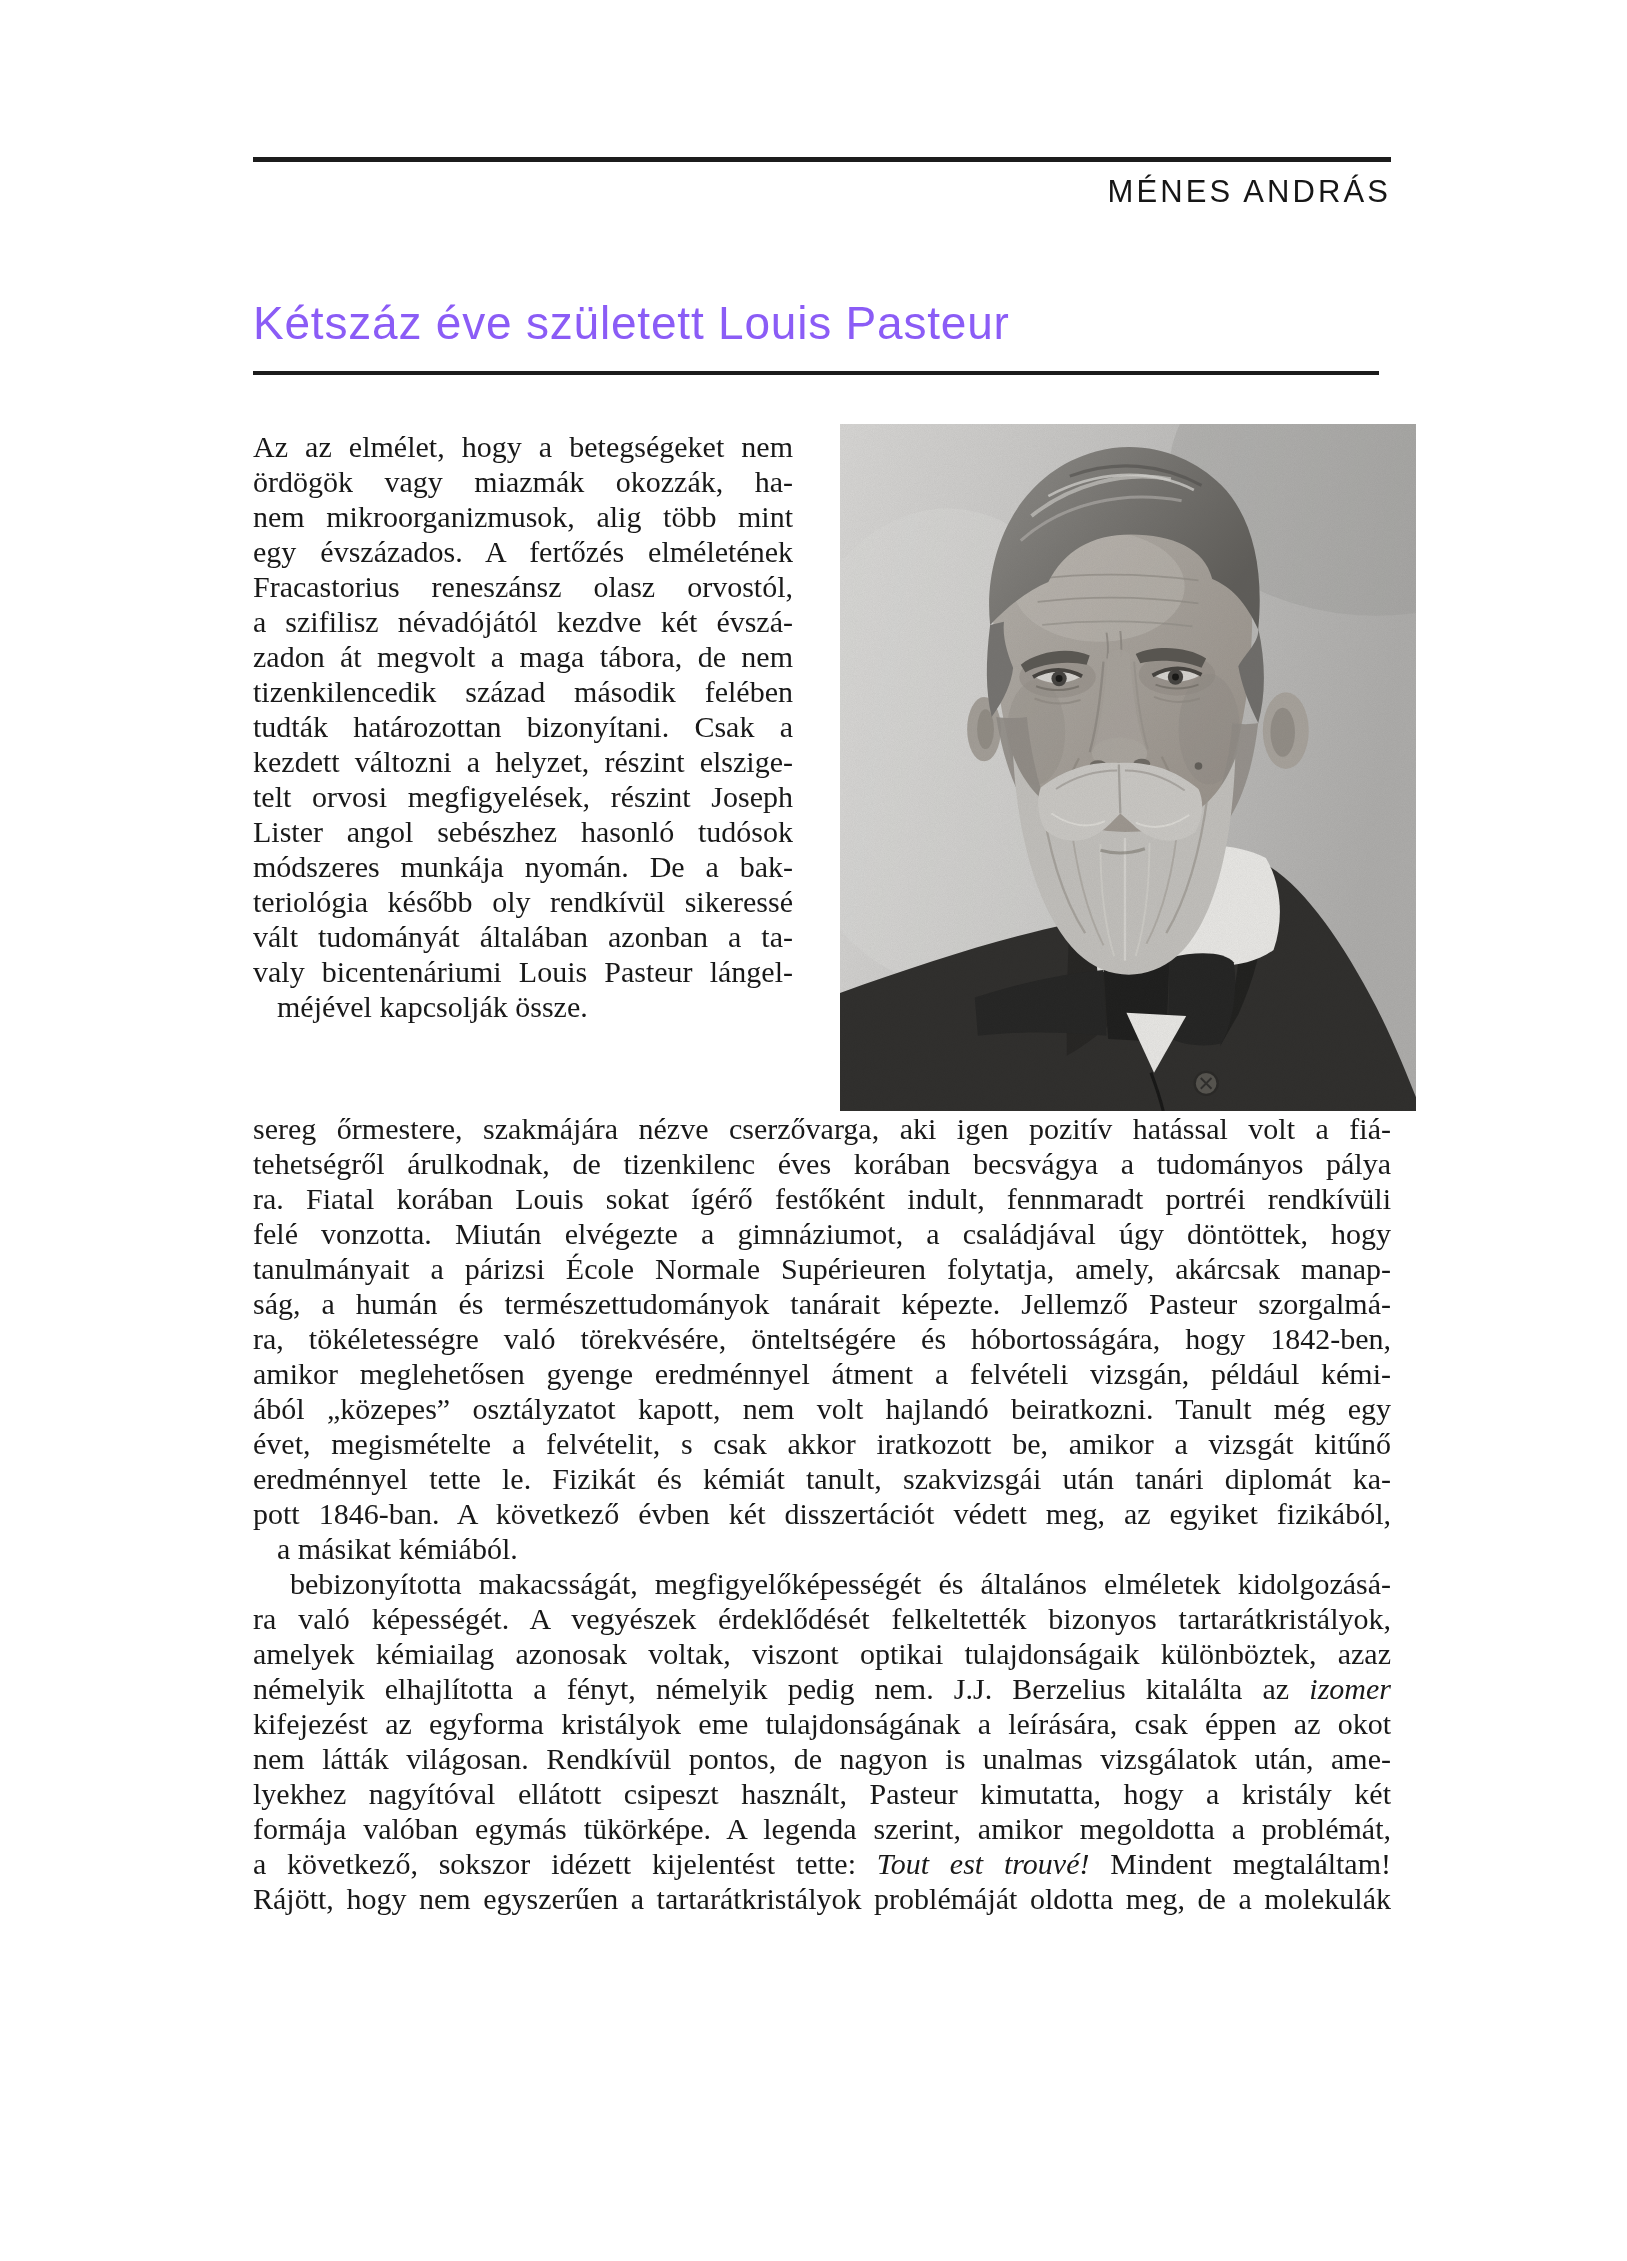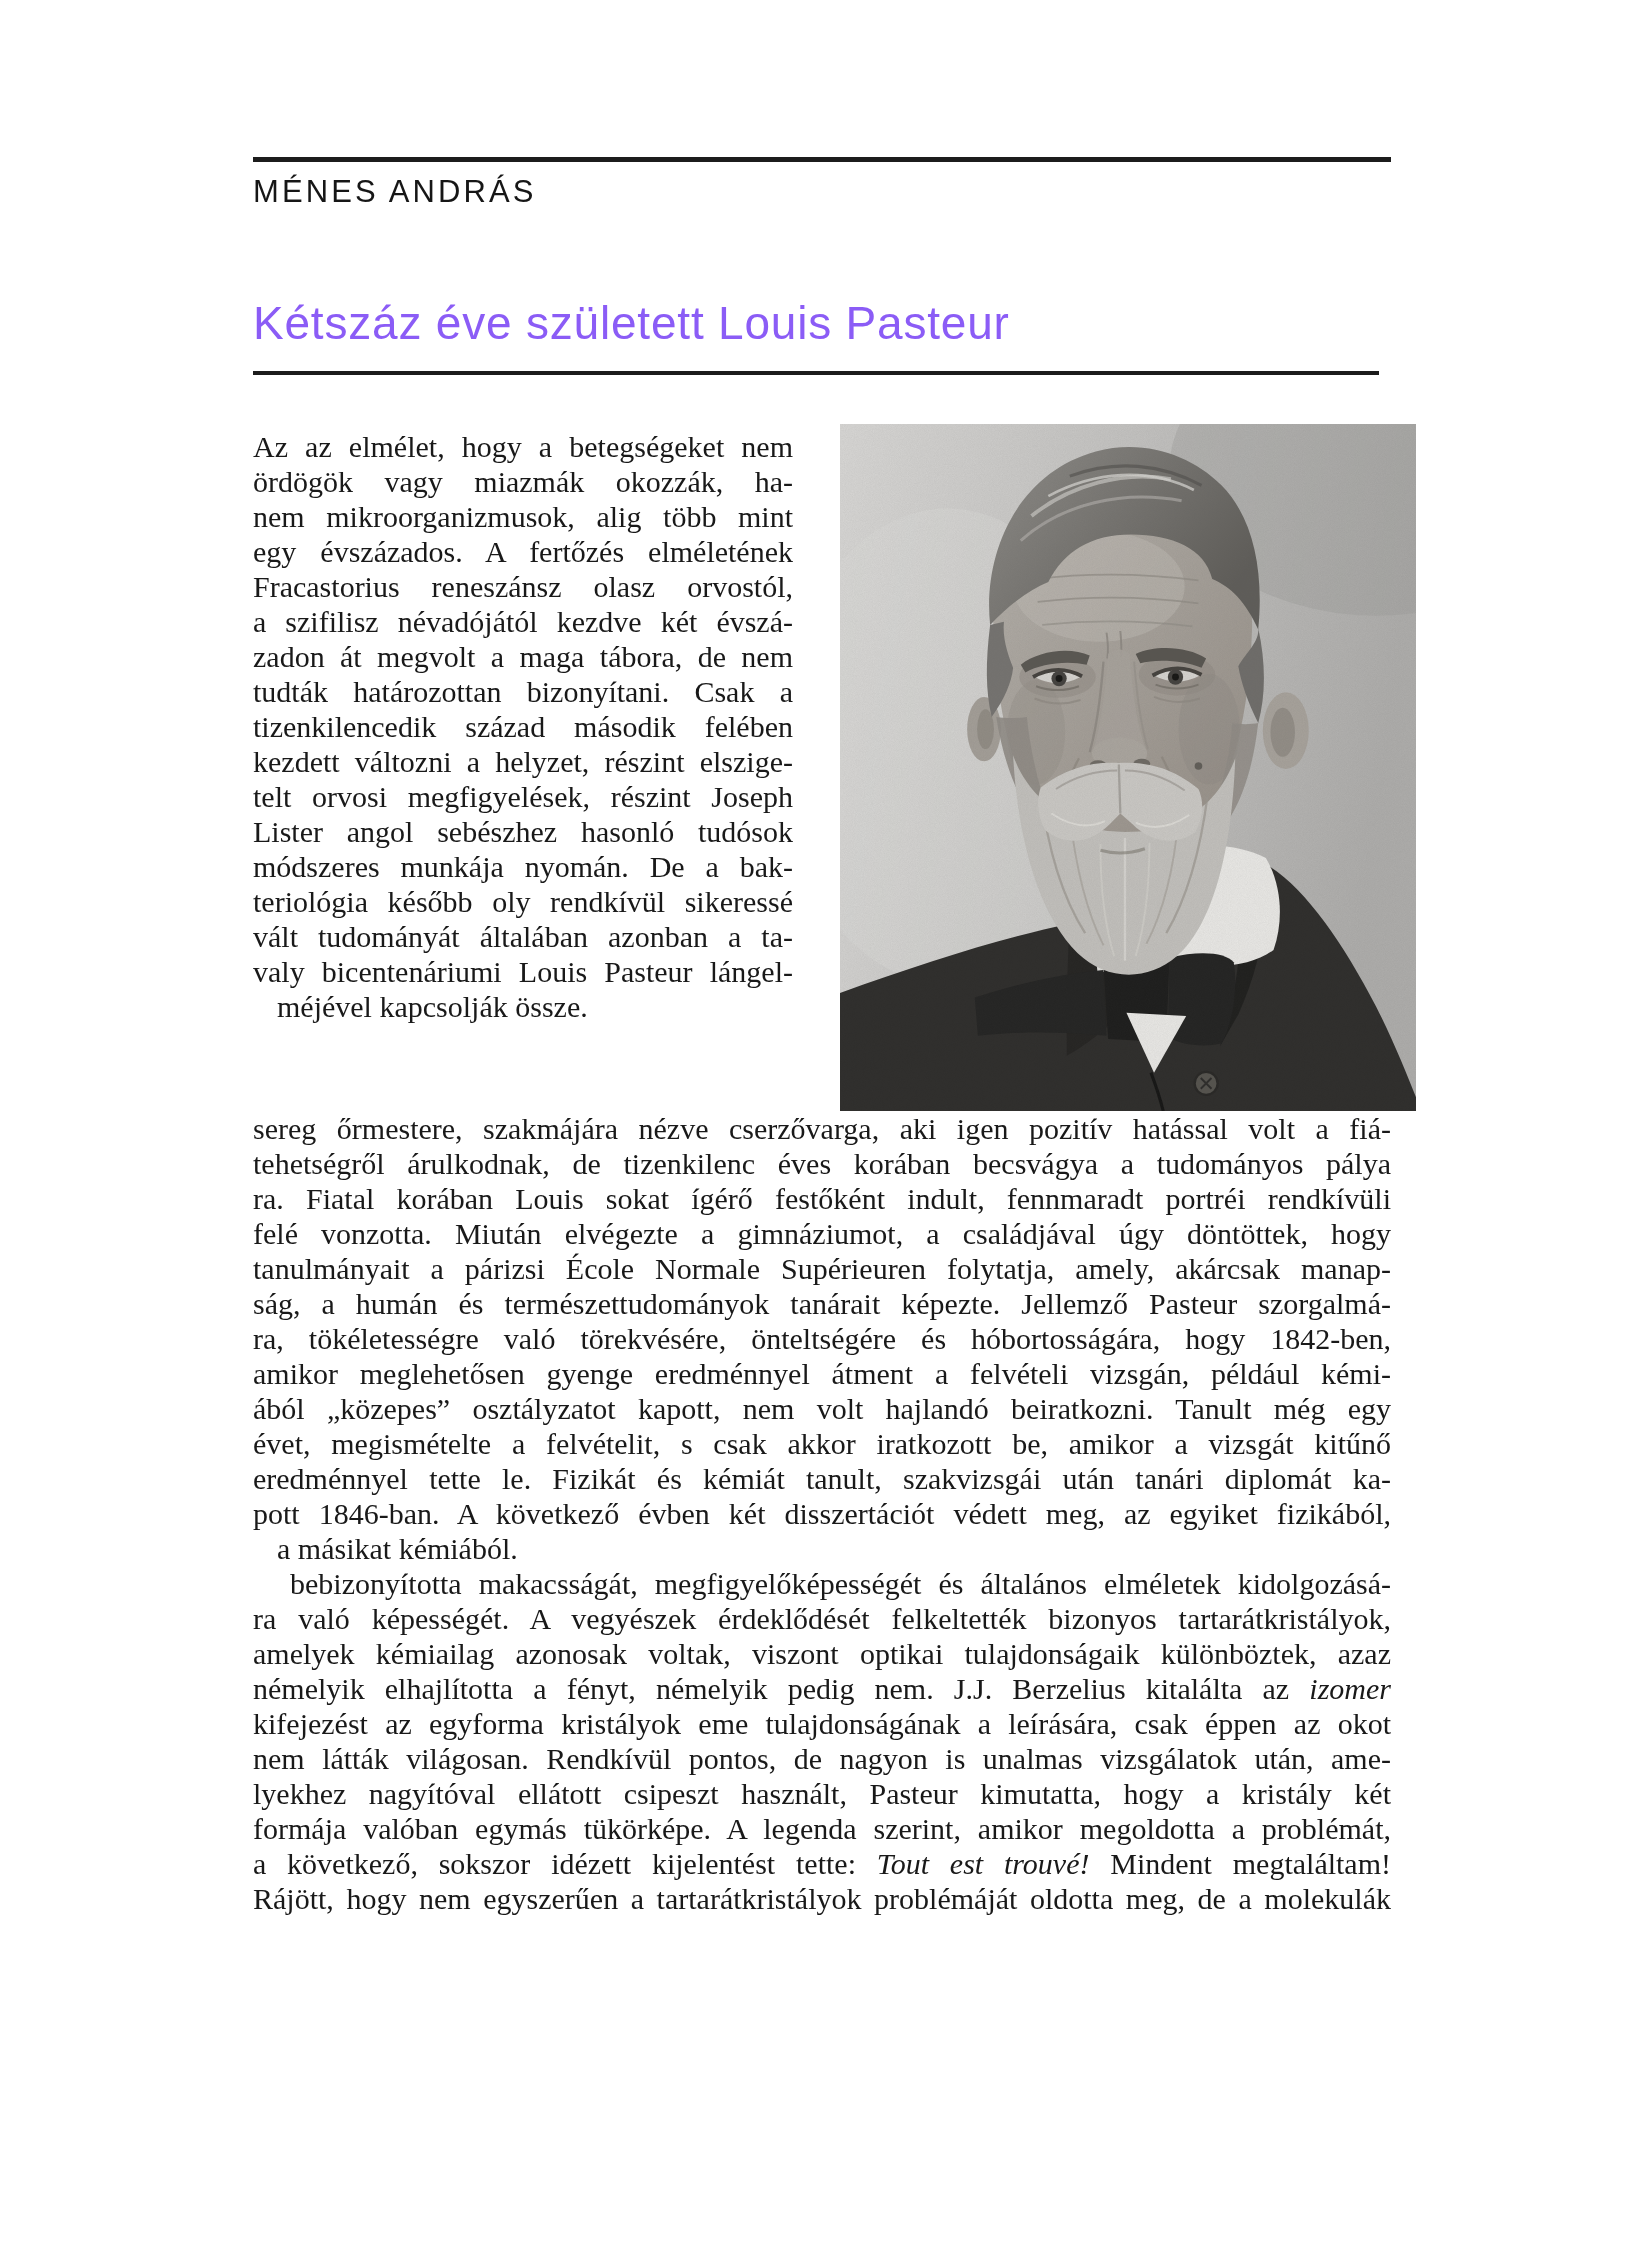--- a/index.html
+++ b/index.html
@@ -17,20 +17,21 @@
     background: #ffffff;
   }
   .rule { background: #1c1c1c; }
   .rule-top { margin-top: 157px; height: 5.4px; width: 1138px; }
   .author {
     margin-top: 11.5px;
     font-family: "Liberation Sans", sans-serif;
     font-size: 31px; line-height: 35px;
     letter-spacing: 3.1px;
     color: #161616;
+    text-align: right;
   }
   .title {
     margin-top: 87px;
     font-family: "Liberation Sans", sans-serif;
     font-weight: 400;
     font-size: 46px; line-height: 54px;
     letter-spacing: 0.8px;
     color: #8b5cf6;
   }
   .rule-title { margin-top: 20.7px; height: 4.6px; width: 1126px; }
@@ -72,22 +73,22 @@
 
     <div class="colleft">
         <div class="para">
           <div class="line">Az az elmélet, hogy a betegségeket nem</div>
           <div class="line">ördögök vagy miazmák okozzák, ha-</div>
           <div class="line">nem mikroorganizmusok, alig több mint</div>
           <div class="line">egy évszázados. A fertőzés elméletének</div>
           <div class="line">Fracastorius reneszánsz olasz orvostól,</div>
           <div class="line">a szifilisz névadójától kezdve két évszá-</div>
           <div class="line">zadon át megvolt a maga tábora, de nem</div>
+          <div class="line">tizenkilencedik század második felében</div>
           <div class="line">tudták határozottan bizonyítani. Csak a</div>
-          <div class="line">tizenkilencedik század második felében</div>
           <div class="line">kezdett változni a helyzet, részint elszige-</div>
           <div class="line">telt orvosi megfigyelések, részint Joseph</div>
           <div class="line">Lister angol sebészhez hasonló tudósok</div>
           <div class="line">módszeres munkája nyomán. De a bak-</div>
           <div class="line">teriológia később oly rendkívül sikeressé</div>
           <div class="line">vált tudományát általában azonban a ta-</div>
           <div class="line">valy bicentenáriumi Louis Pasteur lángel-</div>
           <div class="line">méjével kapcsolják össze.</div>
         </div>
       </div>

